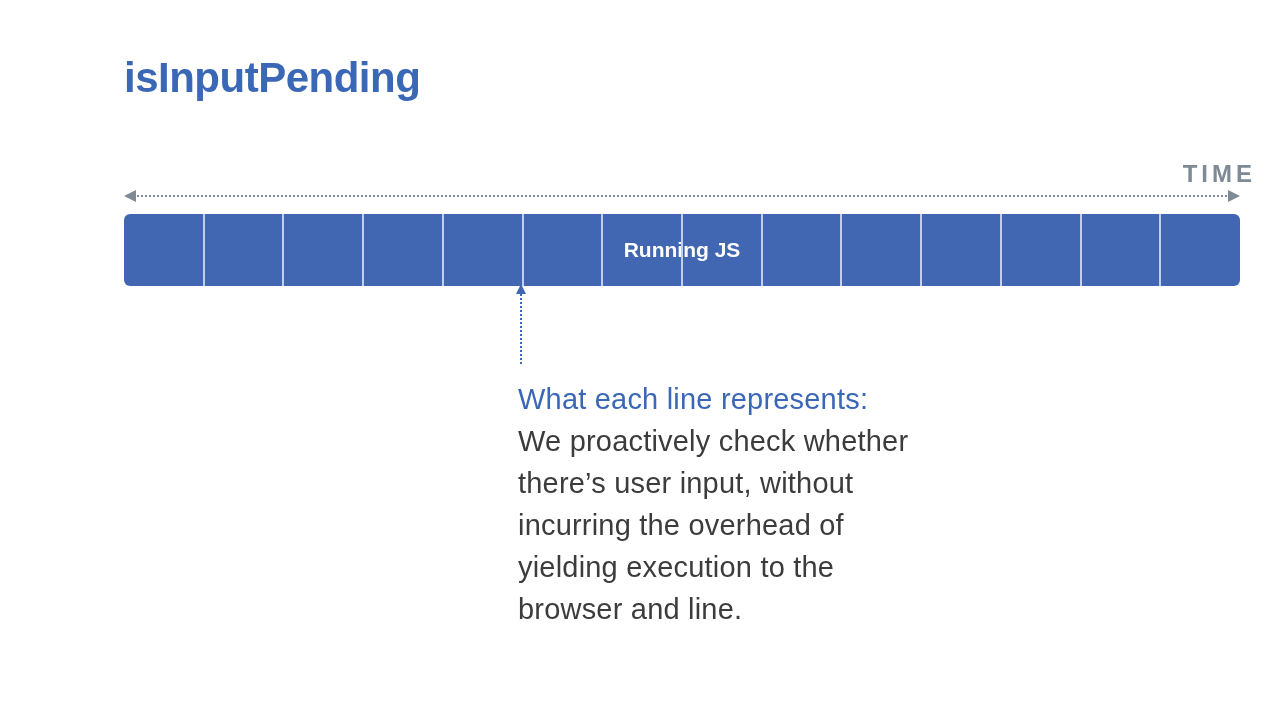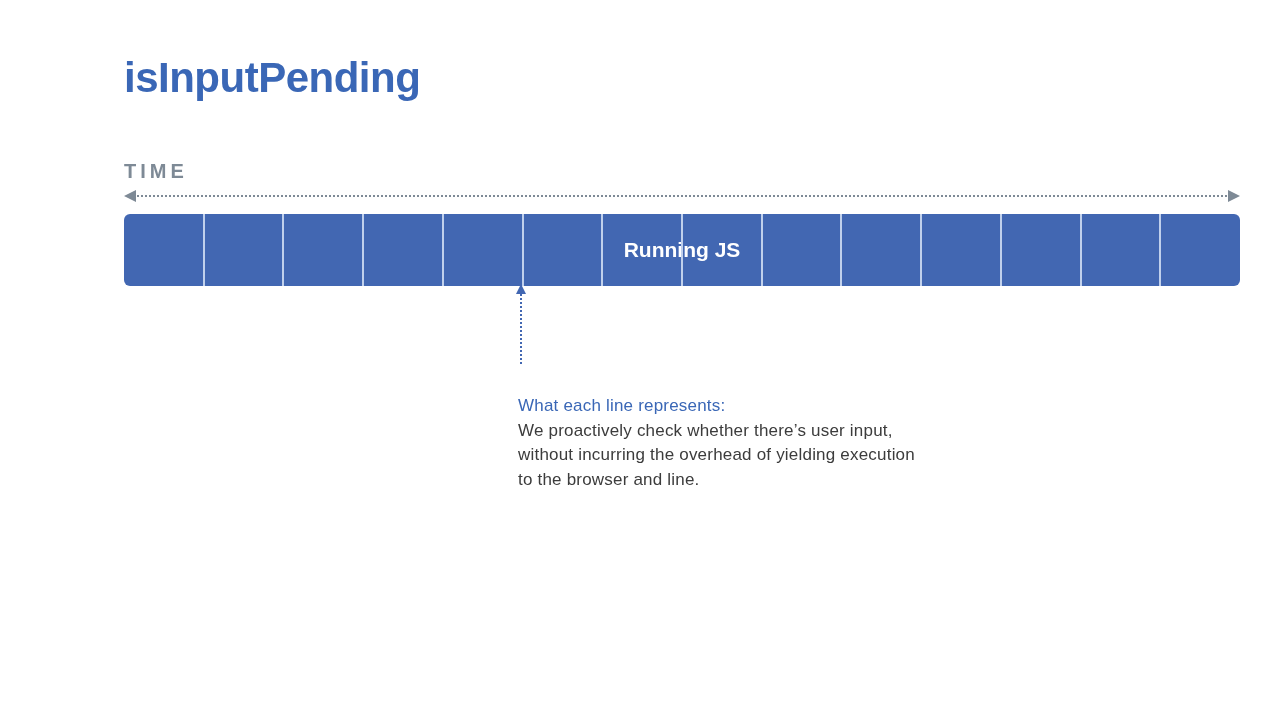--- a/index.html
+++ b/index.html
@@ -9,25 +9,25 @@
     position: absolute;
     left: 80px;
     top: 54px;
     font-size: 42px;
     font-weight: 700;
     color: #3a67b6;
     letter-spacing: -0.5px;
   }
   .time-label {
     position: absolute;
-    left: 80px;
+    left: 96px;
     top: 160px;
     width: 1116px;
-    text-align: left;
-    font-size: 20px;
+    text-align: right;
+    font-size: 24px;
     font-weight: 700;
     color: #7e8a96;
     letter-spacing: 4px;
   }
   .time-axis {
     position: absolute;
     left: 80px;
     top: 190px;
     width: 1116px;
     height: 12px;
@@ -93,23 +93,23 @@
   .callout-arrowhead {
     position: absolute;
     left: -4px;
     top: -2px;
     width: 10px;
     height: 10px;
   }
   .callout-text {
     position: absolute;
     left: -2px;
-    top: 108px;
+    top: 92px;
     width: 400px;
-    font-size: 17px;
+    font-size: 29px;
     line-height: 1.45;
     color: #3c3c3c;
     letter-spacing: 0.2px;
   }
   .callout-heading {
     color: #3a67b6;
     display: block;
   }
 </style>
 </head>

